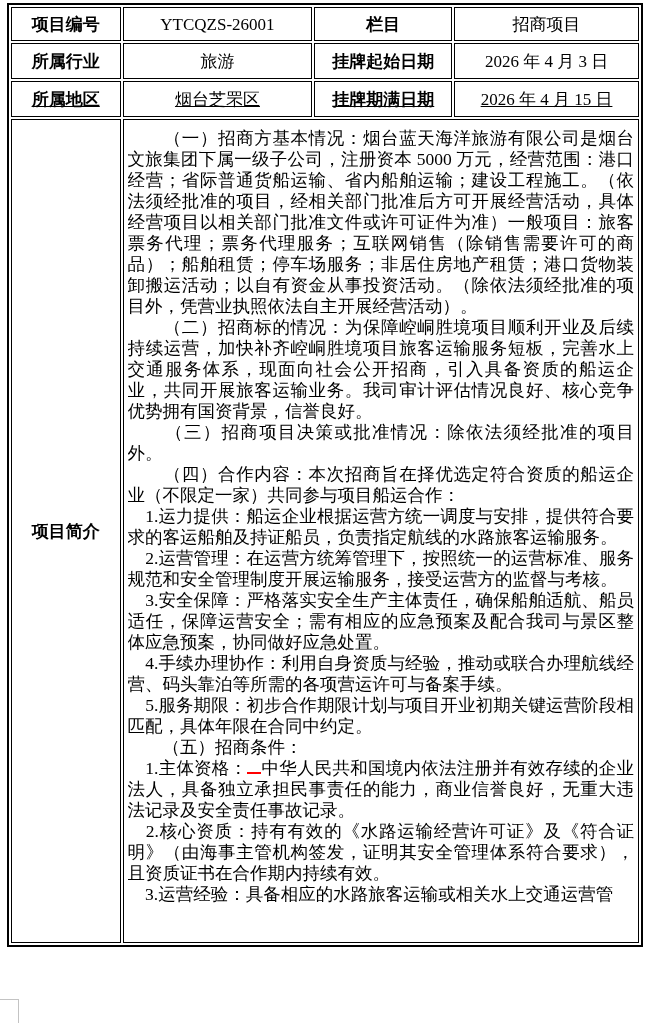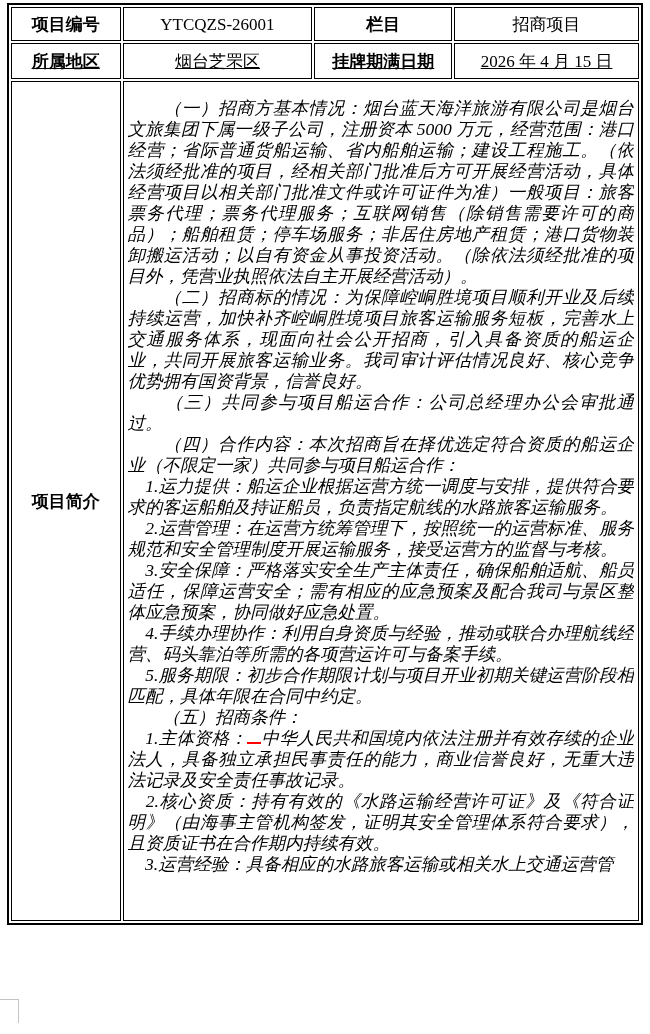--- a/index.html
+++ b/index.html
@@ -18,21 +18,21 @@
     text-align: center; vertical-align: middle;
     font-size: 17px; line-height: 21px; padding: 1px 2px; overflow: hidden;
   }
   td.lbl { font-weight: bold; }
   tr.r1 td { height: 34px; }
   tr.r2 td { height: 46px; }
   tr.r3 td { height: 36px; }
   tr.r4 td { height: 36px; text-decoration: underline; }
   tr.r5 td { height: 37px; }
   tr.r6 td { height: 816px; }
-  td.intro-cell { vertical-align: top; text-align: left; padding: 16px 4px; font-style: italic; }
+  td.intro-cell { vertical-align: top; text-align: left; padding: 8px 4px; }
   .intro-body {
     height: 806px; overflow: hidden;
     text-align: justify; font-size: 17.5px; line-height: 21px;
   }
   .intro-body p { margin: 0; padding: 0; }
   .redline {
     display: inline-block; width: 14px; height: 13px;
     border-bottom: 2px solid #ff0000; vertical-align: baseline;
   }
   .gray-corner {
@@ -50,33 +50,39 @@
       <col style="width:137px">
       <col style="width:184px">
   </colgroup>
   <tbody>
       <tr class="r1">
     <td class="lbl">项目编号</td>
     <td>YTCQZS-26001</td>
     <td class="lbl">栏目</td>
     <td>招商项目</td>
   </tr>
+  <tr class="r3">
+    <td class="lbl">所属行业</td>
+    <td>旅游</td>
+    <td class="lbl">挂牌起始日期</td>
+    <td>2026 年 4 月 3 日</td>
+  </tr>
   <tr class="r4">
     <td class="lbl">所属地区</td>
     <td>烟台芝罘区</td>
     <td class="lbl">挂牌期满日期</td>
     <td>2026 年 4 月 15 日</td>
   </tr>
   <tr class="r6">
     <td class="lbl">项目简介</td>
     <td colspan="3" class="intro-cell">
       <div class="intro-body">
         <p>　　（一）招商方基本情况：烟台蓝天海洋旅游有限公司是烟台文旅集团下属一级子公司，注册资本 5000 万元，经营范围：港口经营；省际普通货船运输、省内船舶运输；建设工程施工。（依法须经批准的项目，经相关部门批准后方可开展经营活动，具体经营项目以相关部门批准文件或许可证件为准）一般项目：旅客票务代理；票务代理服务；互联网销售（除销售需要许可的商品）；船舶租赁；停车场服务；非居住房地产租赁；港口货物装卸搬运活动；以自有资金从事投资活动。（除依法须经批准的项目外，凭营业执照依法自主开展经营活动）。</p>
         <p>　　（二）招商标的情况：为保障崆峒胜境项目顺利开业及后续持续运营，加快补齐崆峒胜境项目旅客运输服务短板，完善水上交通服务体系，现面向社会公开招商，引入具备资质的船运企业，共同开展旅客运输业务。我司审计评估情况良好、核心竞争优势拥有国资背景，信誉良好。</p>
-        <p>　　（三）共同参与项目船运合作：公司总经理办公会审批通过。</p>
+        <p>　　（三）招商项目决策或批准情况：除依法须经批准的项目外。</p>
         <p>　　（四）合作内容：本次招商旨在择优选定符合资质的船运企业（不限定一家）共同参与项目船运合作：</p>
         <p>　1.运力提供：船运企业根据运营方统一调度与安排，提供符合要求的客运船舶及持证船员，负责指定航线的水路旅客运输服务。</p>
         <p>　2.运营管理：在运营方统筹管理下，按照统一的运营标准、服务规范和安全管理制度开展运输服务，接受运营方的监督与考核。</p>
         <p>　3.安全保障：严格落实安全生产主体责任，确保船舶适航、船员适任，保障运营安全；需有相应的应急预案及配合我司与景区整体应急预案，协同做好应急处置。</p>
         <p>　4.手续办理协作：利用自身资质与经验，推动或联合办理航线经营、码头靠泊等所需的各项营运许可与备案手续。</p>
         <p>　5.服务期限：初步合作期限计划与项目开业初期关键运营阶段相匹配，具体年限在合同中约定。</p>
         <p>　　（五）招商条件：</p>
         <p><span>　1.主体资格：</span><span class="redline"></span><span>中华人民共和国境内依法注册并有效存续的企业法人，具备独立承担民事责任的能力，商业信誉良好，无重大违法记录及安全责任事故记录。</span></p>
         <p>　2.核心资质：持有有效的《水路运输经营许可证》及《符合证明》（由海事主管机构签发，证明其安全管理体系符合要求），且资质证书在合作期内持续有效。</p>
         <p>　3.运营经验：具备相应的水路旅客运输或相关水上交通运营管</p>

